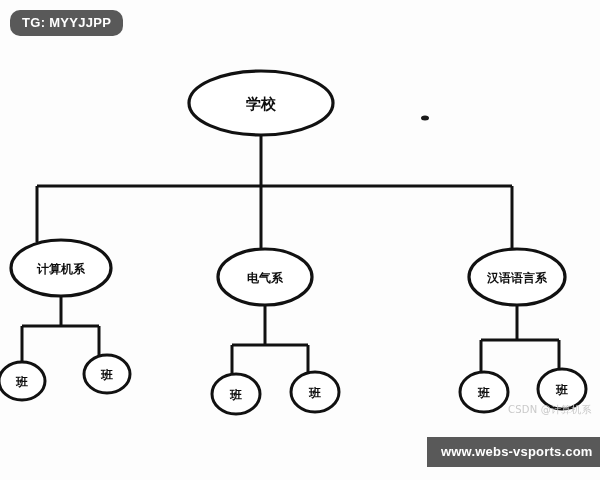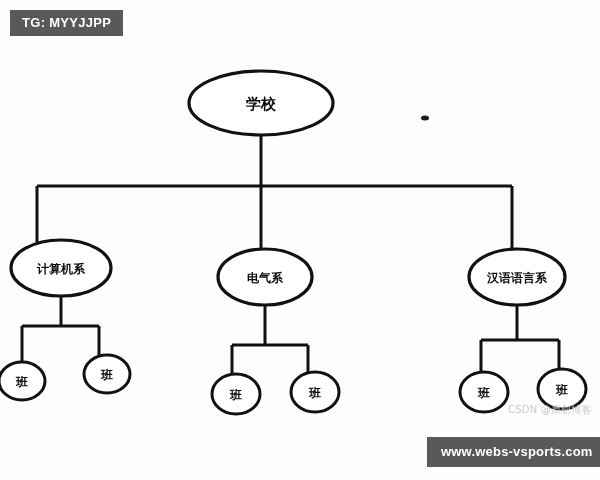--- a/index.html
+++ b/index.html
@@ -64,20 +64,21 @@
     top: 10px;
     background: #595959;
     color: #ffffff;
     font-family: "Liberation Sans", "DejaVu Sans", sans-serif;
     font-size: 13px;
     font-weight: 700;
     letter-spacing: 0.3px;
     padding: 6px 12px 7px 12px;
     line-height: 1;
     white-space: nowrap;
+    border-radius: 10px;
   }
   .url-badge {
     position: absolute;
     left: 427px;
     top: 437px;
     background: #595959;
     color: #ffffff;
     font-family: "Liberation Sans", "DejaVu Sans", sans-serif;
     font-size: 13px;
     font-weight: 700;
@@ -152,19 +153,19 @@
         <g>
           <ellipse class="node-ellipse" cx="261" cy="103" rx="72" ry="32" fill="#ffffff" stroke="#111111" stroke-width="3.2"></ellipse>
           <text class="node-label" x="261" y="104" font-size="15" fill="#0d0d0d">学校</text>
         </g>
       </g>
     <g id="speck-layer">
         <ellipse class="speck" cx="425" cy="118" rx="4" ry="2.5"></ellipse>
       </g>
   </svg>
 
-  <div class="watermark-csdn" style="left:508px; top:403px;">CSDN @原创博客</div>
+  <div class="watermark-csdn" style="left:508px; top:403px;">CSDN @计算机系</div>
 
   <div class="tag-badge">TG: MYYJJPP</div>
 
   <div class="url-badge">www.webs-vsports.com</div>
 
 </div>
 
 </body></html>

